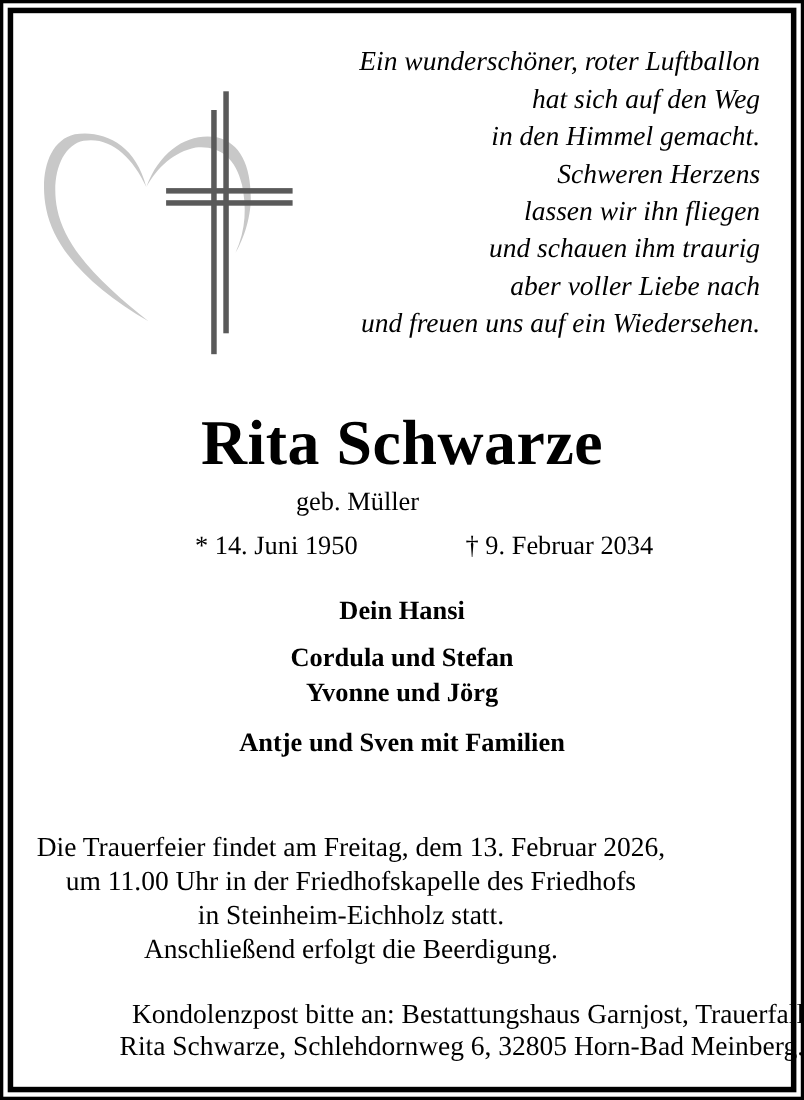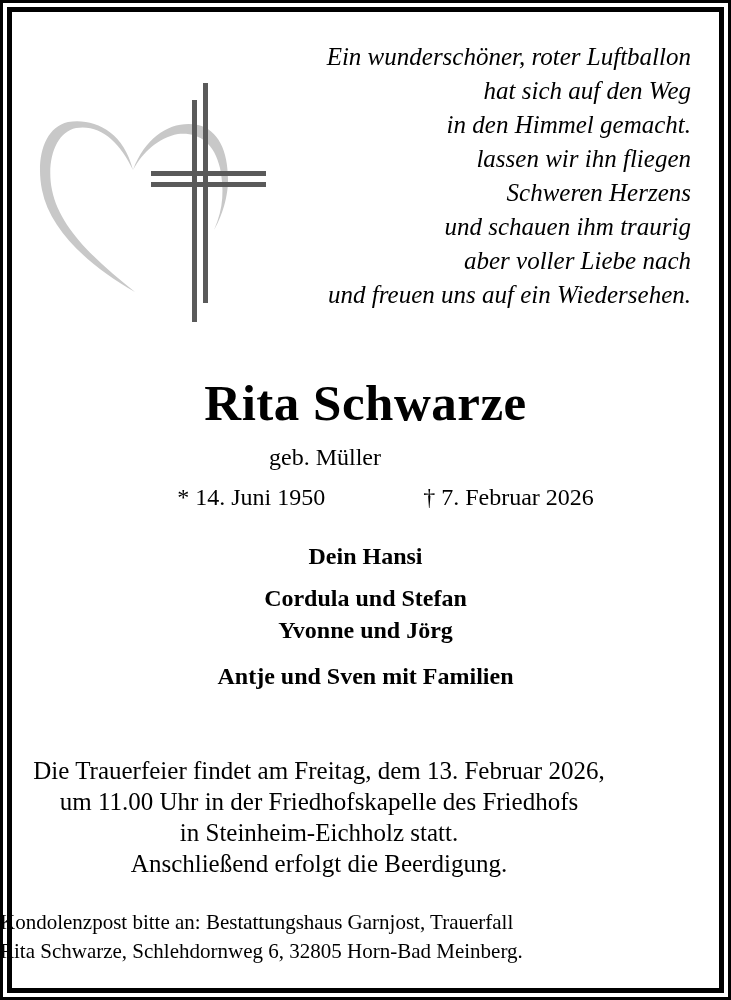--- a/index.html
+++ b/index.html
@@ -47,21 +47,21 @@
       font-size: 25px;
       line-height: 34px;
     }
     .poem div { white-space: nowrap; }
     .name {
       position: absolute;
       left: 0; right: 0;
       top: 368px;
       text-align: center;
       font-weight: bold;
-      font-size: 51px;
+      font-size: 58px;
       line-height: 70px;
       letter-spacing: 0.5px;
     }
     .maiden {
       position: absolute;
       left: 0; width: 650px;
       top: 442px;
       text-align: center;
       font-size: 24px;
       line-height: 30px;
@@ -90,22 +90,22 @@
       top: 755px;
       text-align: center;
       font-size: 25px;
       line-height: 31px;
     }
     .service div { white-space: nowrap; }
     .condolence {
       position: absolute;
       left: 0; width: 731px;
       top: 908px;
-      text-align: left;
-      font-size: 21px;
+      text-align: right;
+      font-size: 25px;
       line-height: 29px;
     }
     .condolence div { white-space: nowrap; }
   </style>
 </head>
 <body>
 
 <div class="outer-frame"></div>
 <div class="inner-frame"></div>
 
@@ -122,33 +122,33 @@
     <rect x="154" y="20" width="5" height="222"></rect>
     <rect x="113" y="91" width="115" height="5"></rect>
     <rect x="113" y="102" width="115" height="5"></rect>
   </g>
 </svg>
 
 <div class="poem">
   <div>Ein wunderschöner, roter Luftballon</div>
   <div>hat sich auf den Weg</div>
   <div>in den Himmel gemacht.</div>
+  <div>Schweren Herzens</div>
   <div>lassen wir ihn fliegen</div>
-  <div>Schweren Herzens</div>
   <div>und schauen ihm traurig</div>
   <div>aber voller Liebe nach</div>
   <div>und freuen uns auf ein Wiedersehen.</div>
 </div>
 
 <div class="name">Rita Schwarze</div>
 
 <div class="maiden">geb. Müller</div>
 
 <div class="dates">
-  <span>* 14. Juni 1950</span><span>   </span><span>† 7. Februar 2026</span>
+  <span>* 14. Juni 1950</span><span>   </span><span>† 9. Februar 2034</span>
 </div>
 
 <div class="family">
   <div class="line" style="margin-bottom:10px;">Dein Hansi</div>
   <div class="line">Cordula und Stefan</div>
   <div class="line" style="margin-bottom:14px;">Yvonne und Jörg</div>
   <div class="line">Antje und Sven mit Familien</div>
 </div>
 
 <div class="service">

